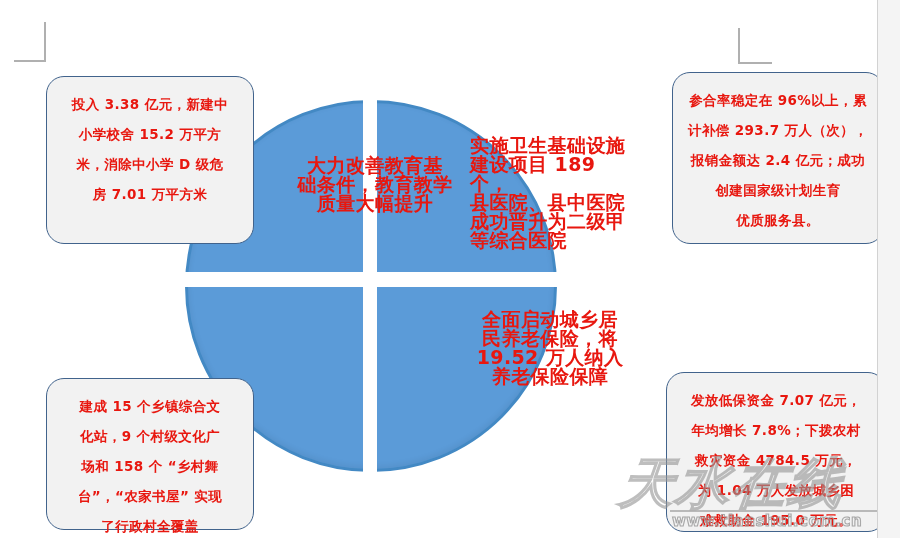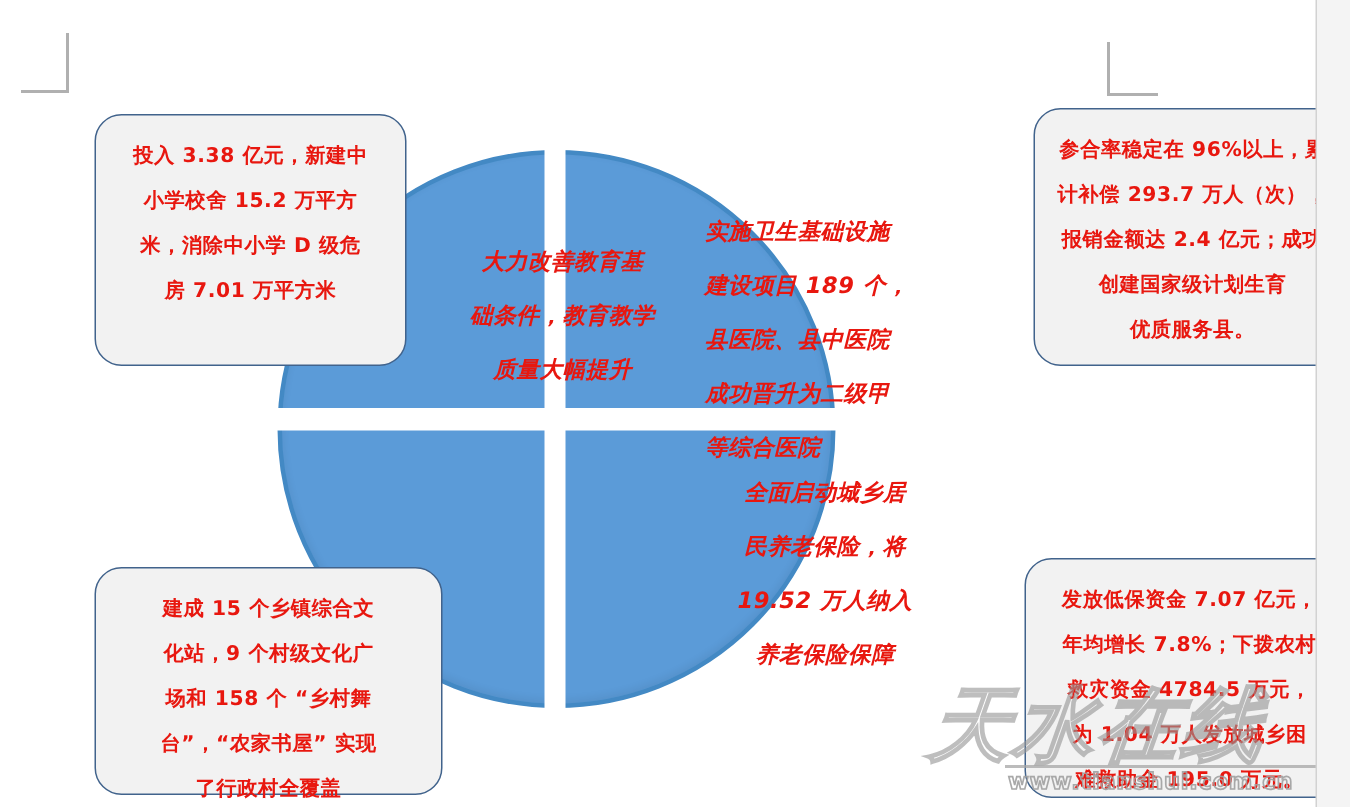--- a/index.html
+++ b/index.html
@@ -64,27 +64,26 @@
     position:absolute;
     left:-3px;top:172px;
     width:378px;height:15px;
     background:#ffffff;
   }
 
   
   .quadrant{
     position:absolute;
     color:#e8170f;
-    font-size:15px;
-    line-height:36px;
+    font-size:19px;
+    line-height:19px;
     font-weight:bold;
     letter-spacing:.4px;
     text-align:center;
     white-space:pre-line;
-    font-style:italic;
   }
   #quadrant-education{left:290px;top:156px;width:170px;}
   #quadrant-health{left:470px;top:136px;width:160px;text-align:left;}
   #quadrant-broadcast{left:288px;top:312px;width:176px;}
   #quadrant-pension{left:470px;top:310px;width:160px;}
 
   
   .callout{
     position:absolute;
     box-sizing:border-box;
@@ -93,25 +92,24 @@
     border-radius:18px;
     color:#e8170f;
     font-size:13.5px;
     font-weight:bold;
     line-height:30px;
     letter-spacing:.4px;
     padding:12px 14px;
     text-align:center;
     white-space:pre-line;
     box-shadow:0 0 0 0 rgba(0,0,0,0);
-    margin-left:17px;
   }
   #callout-education{left:46px;top:76px;width:208px;height:168px;}
   #callout-health{left:672px;top:72px;width:212px;height:172px;}
-  #callout-culture{left:46px;top:378px;width:232px;height:152px;}
+  #callout-culture{left:46px;top:378px;width:208px;height:152px;}
   #callout-welfare{left:666px;top:372px;width:220px;height:160px;}
 
   
   #watermark{
     position:absolute;
     left:620px;top:448px;
     width:280px;height:88px;
     pointer-events:none;
   }
   #watermark-script{

